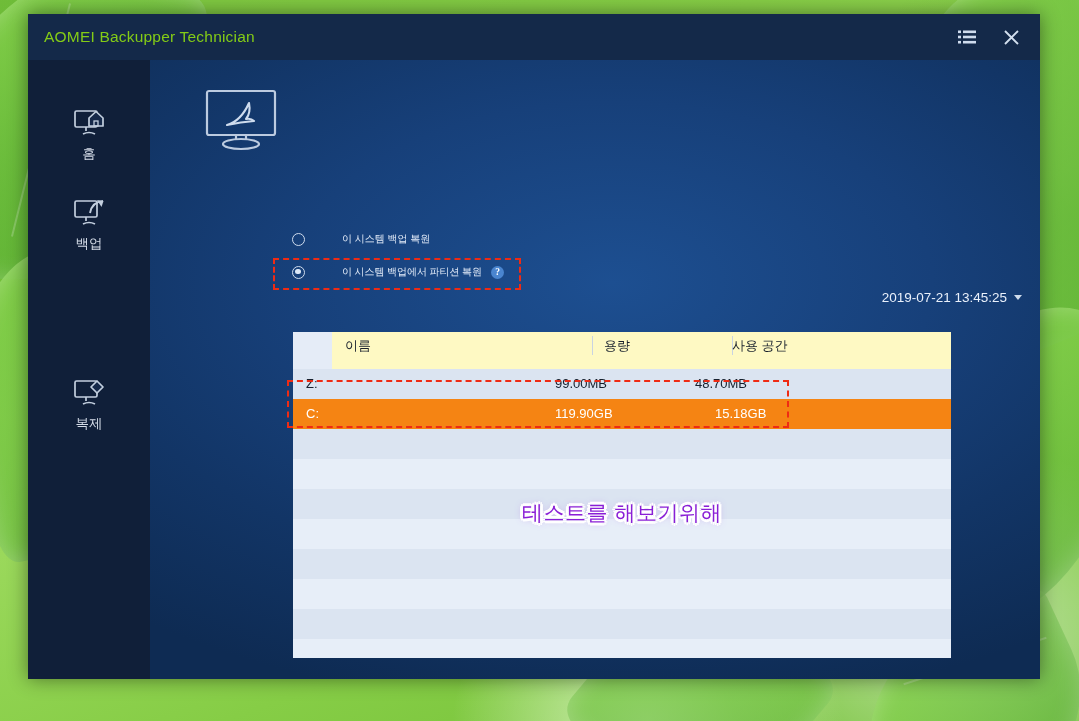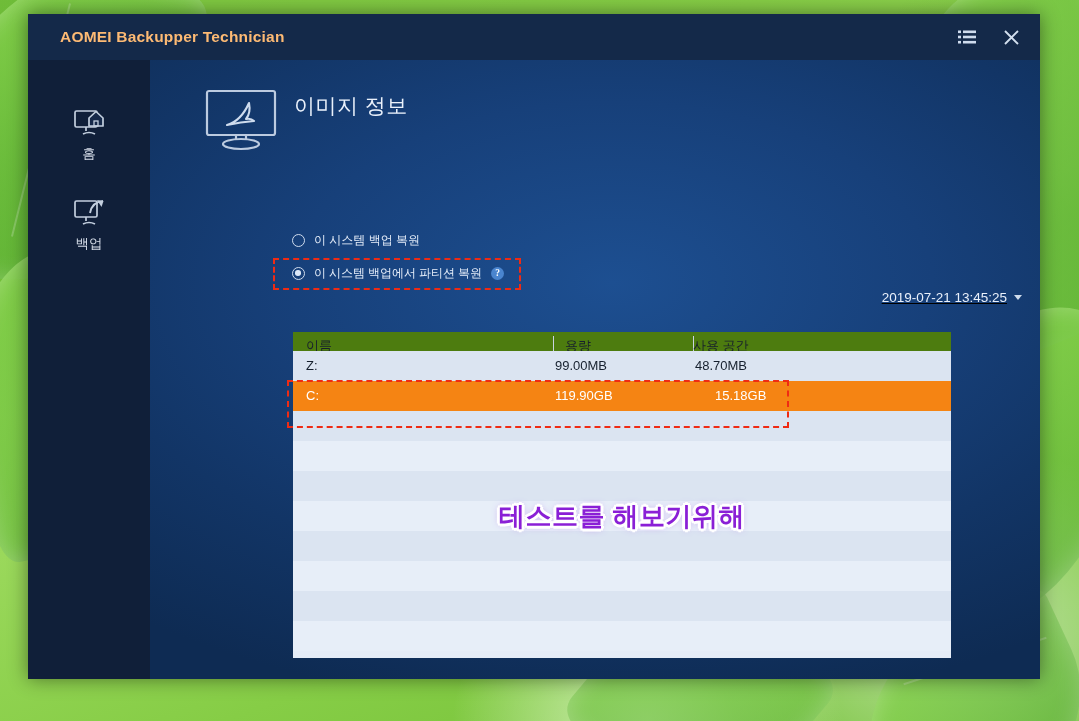--- a/index.html
+++ b/index.html
@@ -31,21 +31,21 @@
     background:#0f1f3d;
     box-shadow:0 0 18px rgba(0,0,0,.45);
     overflow:hidden;
   }
   #titlebar{
     position:absolute;left:0;top:0;width:1012px;height:46px;
     background:#142949;
     display:flex;align-items:center;
   }
   #title-text{
-    color:#fdba74;font-size:15.5px;margin-left:32px;letter-spacing:.2px;font-weight:bold;
+    color:#84cc16;font-size:15.5px;margin-left:16px;letter-spacing:.2px;
   }
   .title-btns{margin-left:auto;display:flex;align-items:center;gap:10px;padding-right:12px;}
   .tbtn{width:34px;height:30px;display:flex;align-items:center;justify-content:center;cursor:pointer;}
   .tbtn svg{display:block;}
   
   #sidebar{
     position:absolute;left:0;top:46px;width:122px;height:619px;
     background:#101f39;
   }
   .nav-item{
@@ -65,50 +65,50 @@
   }
   #hdr-icon{position:absolute;left:53px;top:29px;width:76px;height:62px;}
   #hdr-title{position:absolute;left:144px;top:32px;color:#eaf1fb;font-size:21px;letter-spacing:.5px;}
   #hdr-sub{position:absolute;left:144px;top:68px;color:#b9c9e0;font-size:13.5px;}
   
   .radio-row{position:absolute;display:flex;align-items:center;gap:9px;cursor:pointer;}
   #radio1{left:142px;top:172px;}
   #radio2{left:142px;top:205px;font-family:Liberation Serif, serif;}
   .rdo{width:13px;height:13px;border-radius:50%;border:1.6px solid #cfdcee;background:transparent;position:relative;box-sizing:border-box;}
   .rdo.on::after{content:"";position:absolute;left:2.4px;top:2.4px;width:5.6px;height:5.6px;border-radius:50%;background:#dce8f8;}
-  .radio-row .rlabel{color:#e6eefa;font-size:12px;}
+  .radio-row .rlabel{color:#e6eefa;font-size:10px;margin-left:28px;}
   .help-ico{width:13px;height:13px;border-radius:50%;background:#4a85cf;color:#fff;font-size:9.5px;line-height:13px;text-align:center;font-weight:bold;cursor:pointer;}
   
   .dotbox{position:absolute;border:2px dashed #ef2b14;pointer-events:none;}
   #dot-radio{left:123px;top:198px;width:244px;height:28px;}
   #dot-row{left:137px;top:320px;width:498px;height:44px;}
   
   #datesel{
-    position:absolute;right:18px;top:230px;display:flex;align-items:center;gap:7px;cursor:pointer;text-decoration:underline;
+    position:absolute;right:18px;top:230px;display:flex;align-items:center;gap:7px;cursor:pointer;
   }
   #datesel .dtxt{color:#e9f0fb;font-size:13.5px;}
   .caret{width:0;height:0;border-left:4.5px solid transparent;border-right:4.5px solid transparent;border-top:5px solid #cfdcec;}
   
   #table{
     position:absolute;left:143px;top:272px;width:658px;height:326px;
     background:#e5ecf7;overflow:hidden;
   }
-  #thead{height:19px;background:#4d7c0f;position:relative;}
+  #thead{height:37px;background:#fef9c3;position:relative;margin-left:39px;}
   #thead .th{position:absolute;top:0;height:27px;line-height:27px;font-size:13px;color:#18202c;}
   #thead .sep{position:absolute;top:4px;height:19px;width:1px;background:#c9d3e2;}
   .trow{height:30px;position:relative;}
   .trow.odd{background:#dbe4f1;}
   .trow.even{background:#e7eef8;}
   .trow.sel{background:#f58413;}
   .trow .cell{position:absolute;top:0;height:30px;line-height:30px;font-size:13px;color:#16202e;}
   .trow.sel .cell{color:#ffffff;}
   
   #annot{
     position:absolute;left:143px;top:440px;width:658px;text-align:center;
-    font-size:26px;font-weight:bold;line-height:1.28;color:#8a1fd6;
+    font-size:21px;font-weight:normal;line-height:1.28;color:#8a1fd6;
     text-shadow:
       -2px -2px 0 #fff, 2px -2px 0 #fff, -2px 2px 0 #fff, 2px 2px 0 #fff,
       -3px 0 0 #fff, 3px 0 0 #fff, 0 -3px 0 #fff, 0 3px 0 #fff,
       0 0 7px rgba(160,80,230,.75);
     pointer-events:none;letter-spacing:.5px;
   }
 </style>
 </head>
 <body>
 
@@ -171,34 +171,44 @@
           <path d="M11 26 q6 -3 12 0" fill="none" stroke="#c3cfdf" stroke-width="1.7"></path>
           <path d="M14 19 v4" stroke="#c3cfdf" stroke-width="1.7"></path>
           <path d="M18 15 q2 -11 13 -12" fill="none" stroke="#c3cfdf" stroke-width="1.9"></path>
           <path d="M25 2 L31.5 3 L29.5 9 z" fill="#c3cfdf"></path>
         </svg>
       </span>
       <span class="nav-label">백업</span>
     </div>
 
 
+    <div class="nav-item" style="top:301px;">
+      <span class="nav-icon">
+        <svg width="34" height="30" viewBox="0 0 34 30">
+          <rect x="3" y="3" width="22" height="16" rx="1.5" fill="none" stroke="#c3cfdf" stroke-width="1.7"></rect>
+          <path d="M11 26 q6 -3 12 0" fill="none" stroke="#c3cfdf" stroke-width="1.7"></path>
+          <path d="M14 19 v4" stroke="#c3cfdf" stroke-width="1.7"></path>
+          <path d="M25 3 L31 9 L25 15 L19 9 z" fill="#16294a" stroke="#c3cfdf" stroke-width="1.7" stroke-linejoin="round"></path>
+        </svg>
+      </span>
+      <span class="nav-label">복제</span>
+    </div>
   </div>
 
   <div id="content">
 
     <span id="hdr-icon">
       <svg width="76" height="62" viewBox="0 0 76 62">
         <rect x="4" y="2" width="68" height="44" rx="2" fill="none" stroke="#bccbe0" stroke-width="2.2"></rect>
         <ellipse cx="38" cy="55" rx="18" ry="5" fill="none" stroke="#bccbe0" stroke-width="2.2"></ellipse>
         <path d="M33 46 v5" stroke="#bccbe0" stroke-width="2.2"></path>
         <path d="M43 46 v5" stroke="#bccbe0" stroke-width="2.2"></path>
         <path d="M24 36 q14 -4 22 -22 2 10 -3 16 5 -1 8 2 -13 1 -27 4 z" fill="none" stroke="#cfdcee" stroke-width="2.1" stroke-linejoin="round"></path>
       </svg>
     </span>
-    <div id="hdr-title">이미지 정보</div>
 
     <div class="radio-row" id="radio1">
       <span class="rdo"></span>
       <span class="rlabel">이 시스템 백업 복원</span>
     </div>
 
     <div class="radio-row" id="radio2">
       <span class="rdo on"></span>
       <span class="rlabel">이 시스템 백업에서 파티션 복원</span>
       <span class="help-ico">?</span>

